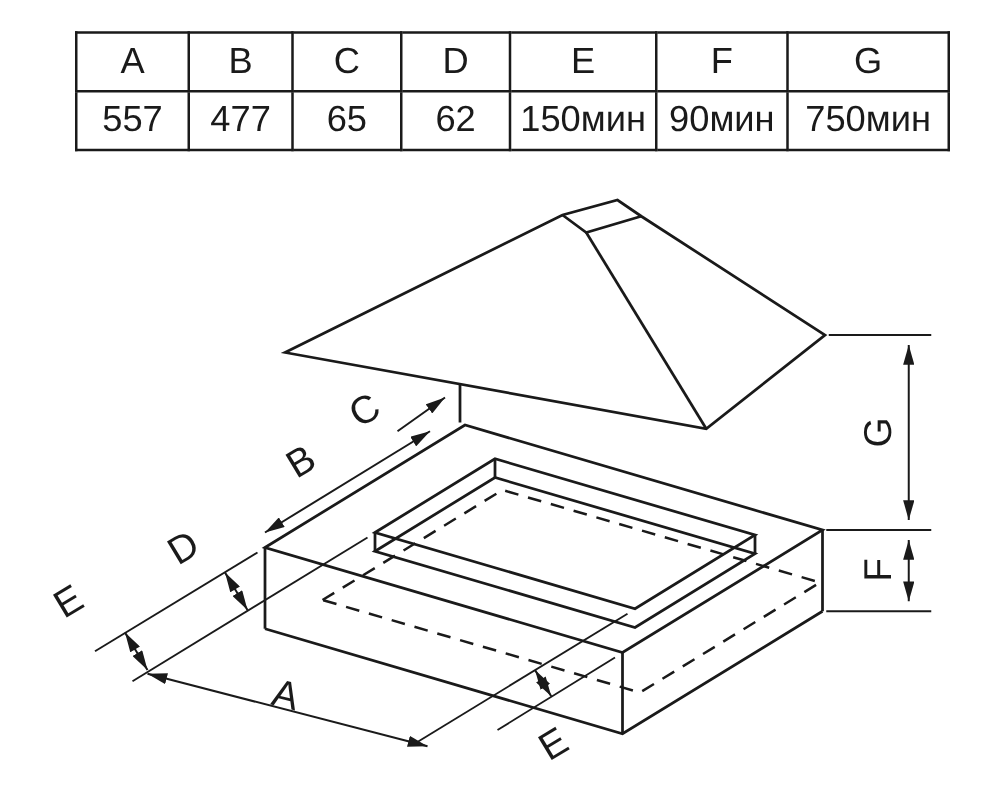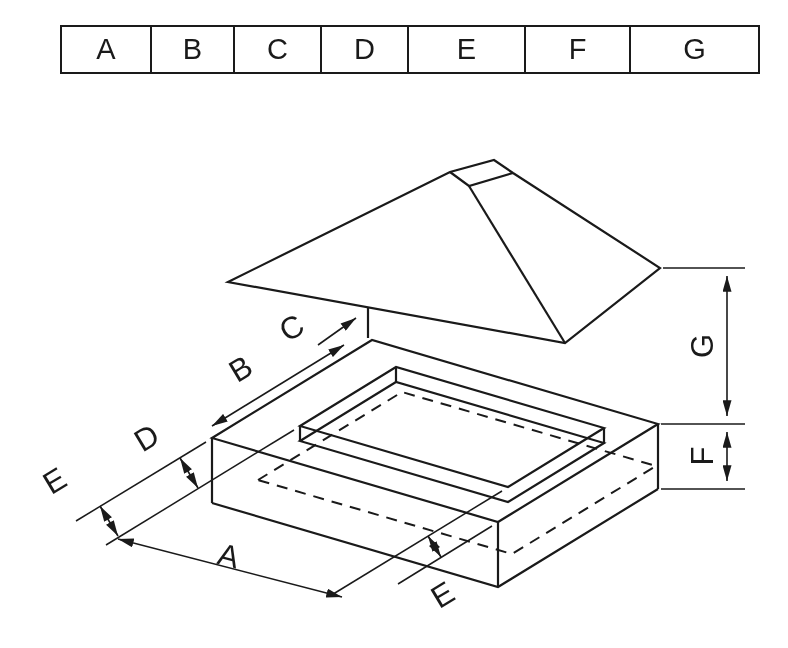--- a/index.html
+++ b/index.html
@@ -71,20 +71,29 @@
     </colgroup>
     <tbody>
       <tr>
         <td>A</td>
         <td>B</td>
         <td>C</td>
         <td>D</td>
         <td>E</td>
         <td>F</td>
         <td>G</td>
+      </tr>
+      <tr>
+        <td>557</td>
+        <td>477</td>
+        <td>65</td>
+        <td>62</td>
+        <td>150мин</td>
+        <td>90мин</td>
+        <td>750мин</td>
       </tr>
     </tbody>
   </table>
 
   <svg class="drawing" width="788" height="505" viewBox="0 143 788 505">
     <defs>
       <marker id="arrow" viewBox="0 0 14 8" refX="14" refY="4" markerWidth="16" markerHeight="9" markerUnits="userSpaceOnUse" orient="auto-start-reverse">
         <path d="M0,0 L14,4 L0,8 Z" style="fill:#1a1a1a;stroke:none"></path>
       </marker>
     </defs>

